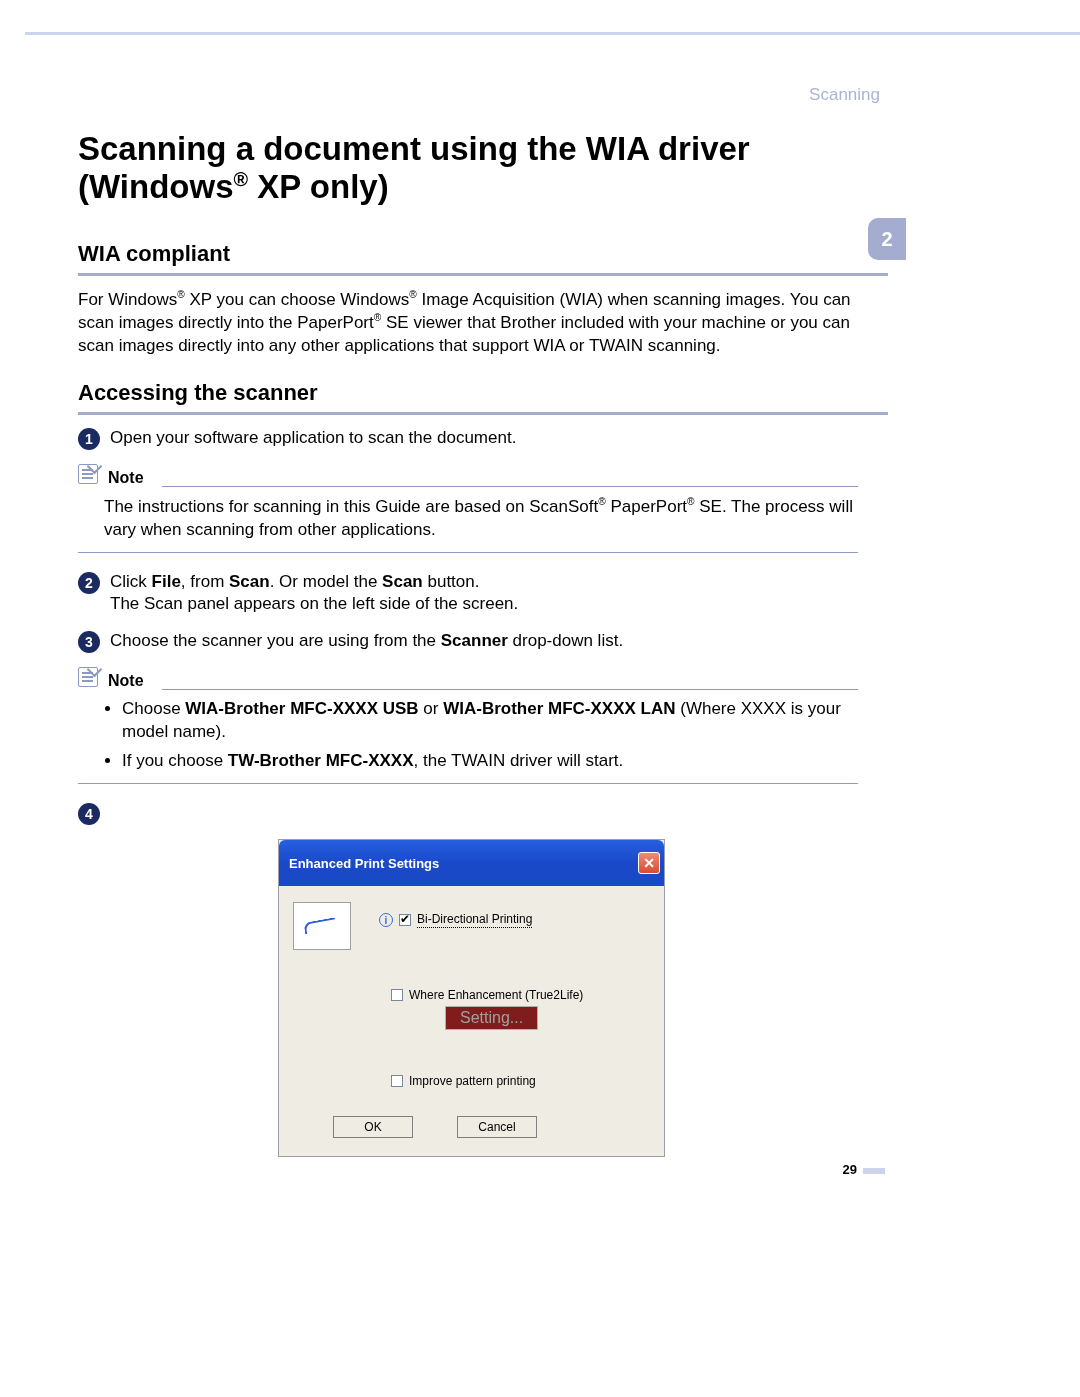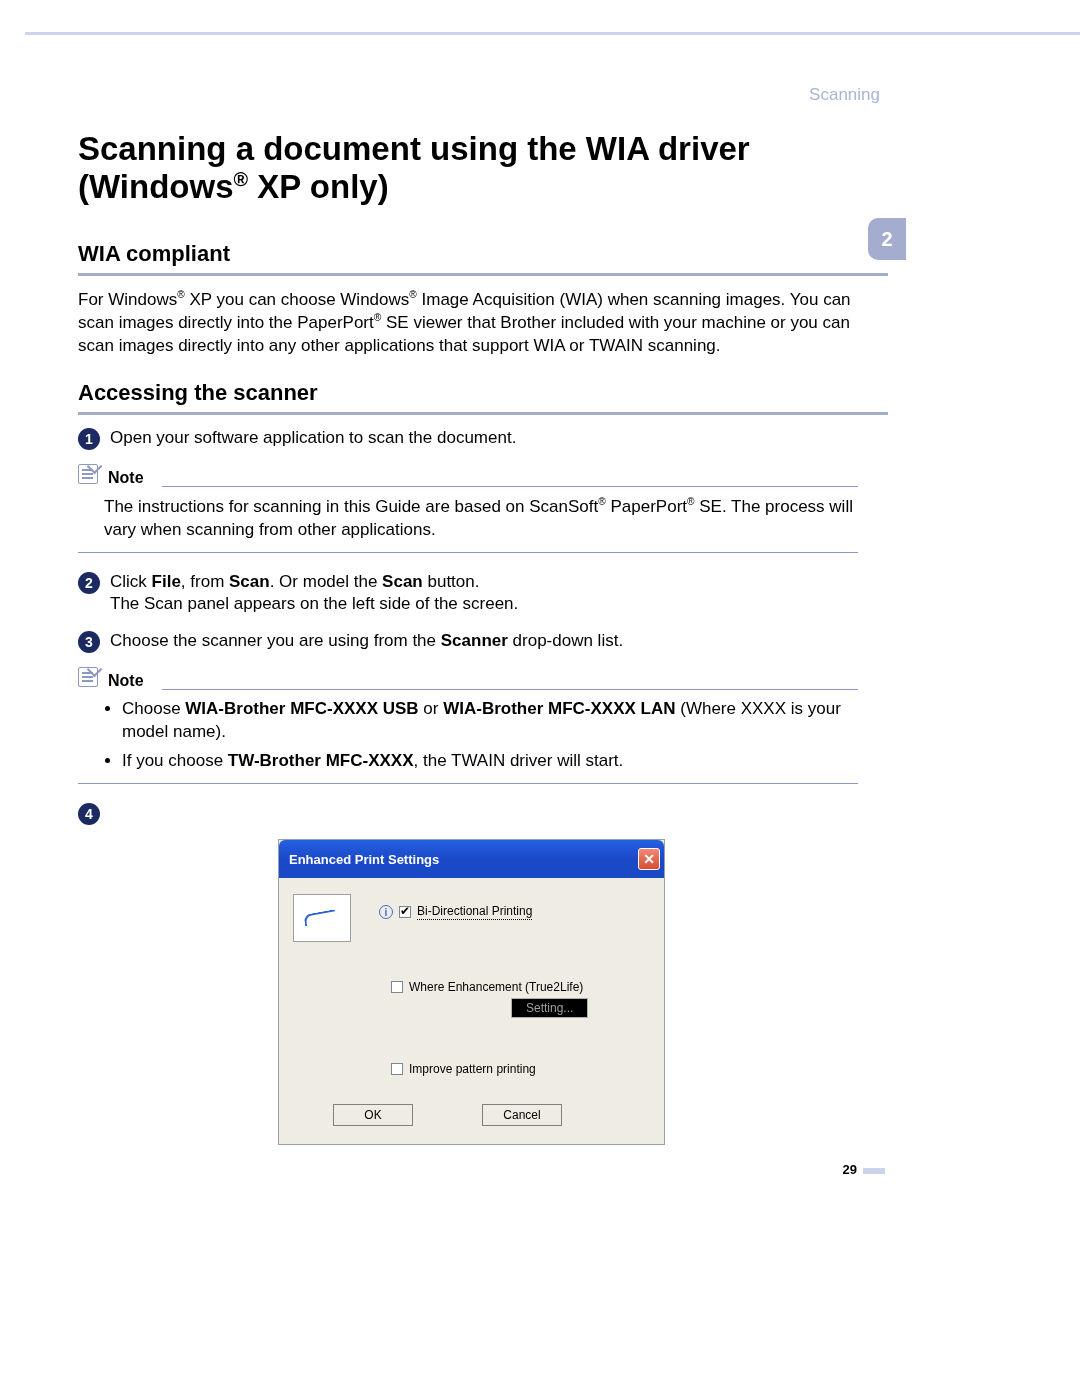--- a/index.html
+++ b/index.html
@@ -156,21 +156,21 @@
 
   
   .dialog-wrap {
     margin: 12px 0 0 200px;
     width: 387px;
     border: 1px solid #9aa0a8;
     background: #efece4;
     font-family: "Tahoma", Arial, sans-serif;
   }
   .titlebar {
-    height: 38px;
+    height: 46px;
     background: linear-gradient(to bottom, #2660e0 0%, #1a49c8 50%, #1a49c8 100%);
     display: flex;
     align-items: center;
     padding: 0 4px 0 10px;
     color: #fff;
     font-weight: 700;
     font-size: 13px;
     border-top-left-radius: 6px;
     border-top-right-radius: 6px;
   }
@@ -237,29 +237,29 @@
     top: -3px; left: 0;
     font-size: 12px;
     color: #000;
   }
   .opt-label { font-size: 12px; }
   .opt-label.dotted { border-bottom: 1px dotted #000; padding-bottom: 1px;}
   .setting-btn {
     display: inline-block;
     padding: 2px 14px;
     border: 1px solid #b0b0b0;
-    background: #000000;
+    background: #7f1d1d;
     color: #a0a0a0;
-    font-size: 12px;
-    margin-left: 120px;
+    font-size: 16px;
+    margin-left: 54px;
     margin-top: 4px;
   }
   .dlg-row2 { margin-top: 14px; margin-left: 98px; }
   .dlg-row3 { margin-top: 44px; margin-left: 98px; }
-  .btn-row { display: flex; gap: 69px; margin-top: 28px; margin-left: 40px; margin-bottom: 4px;}
+  .btn-row { display: flex; gap: 44px; margin-top: 28px; margin-left: 40px; margin-bottom: 4px;}
   .xp-btn {
     width: 80px; padding: 3px 0;
     text-align: center;
     border: 1px solid #808080;
     background: #efece4;
     font-size: 12px;
     cursor: pointer;
   }
 
   .page-number {

